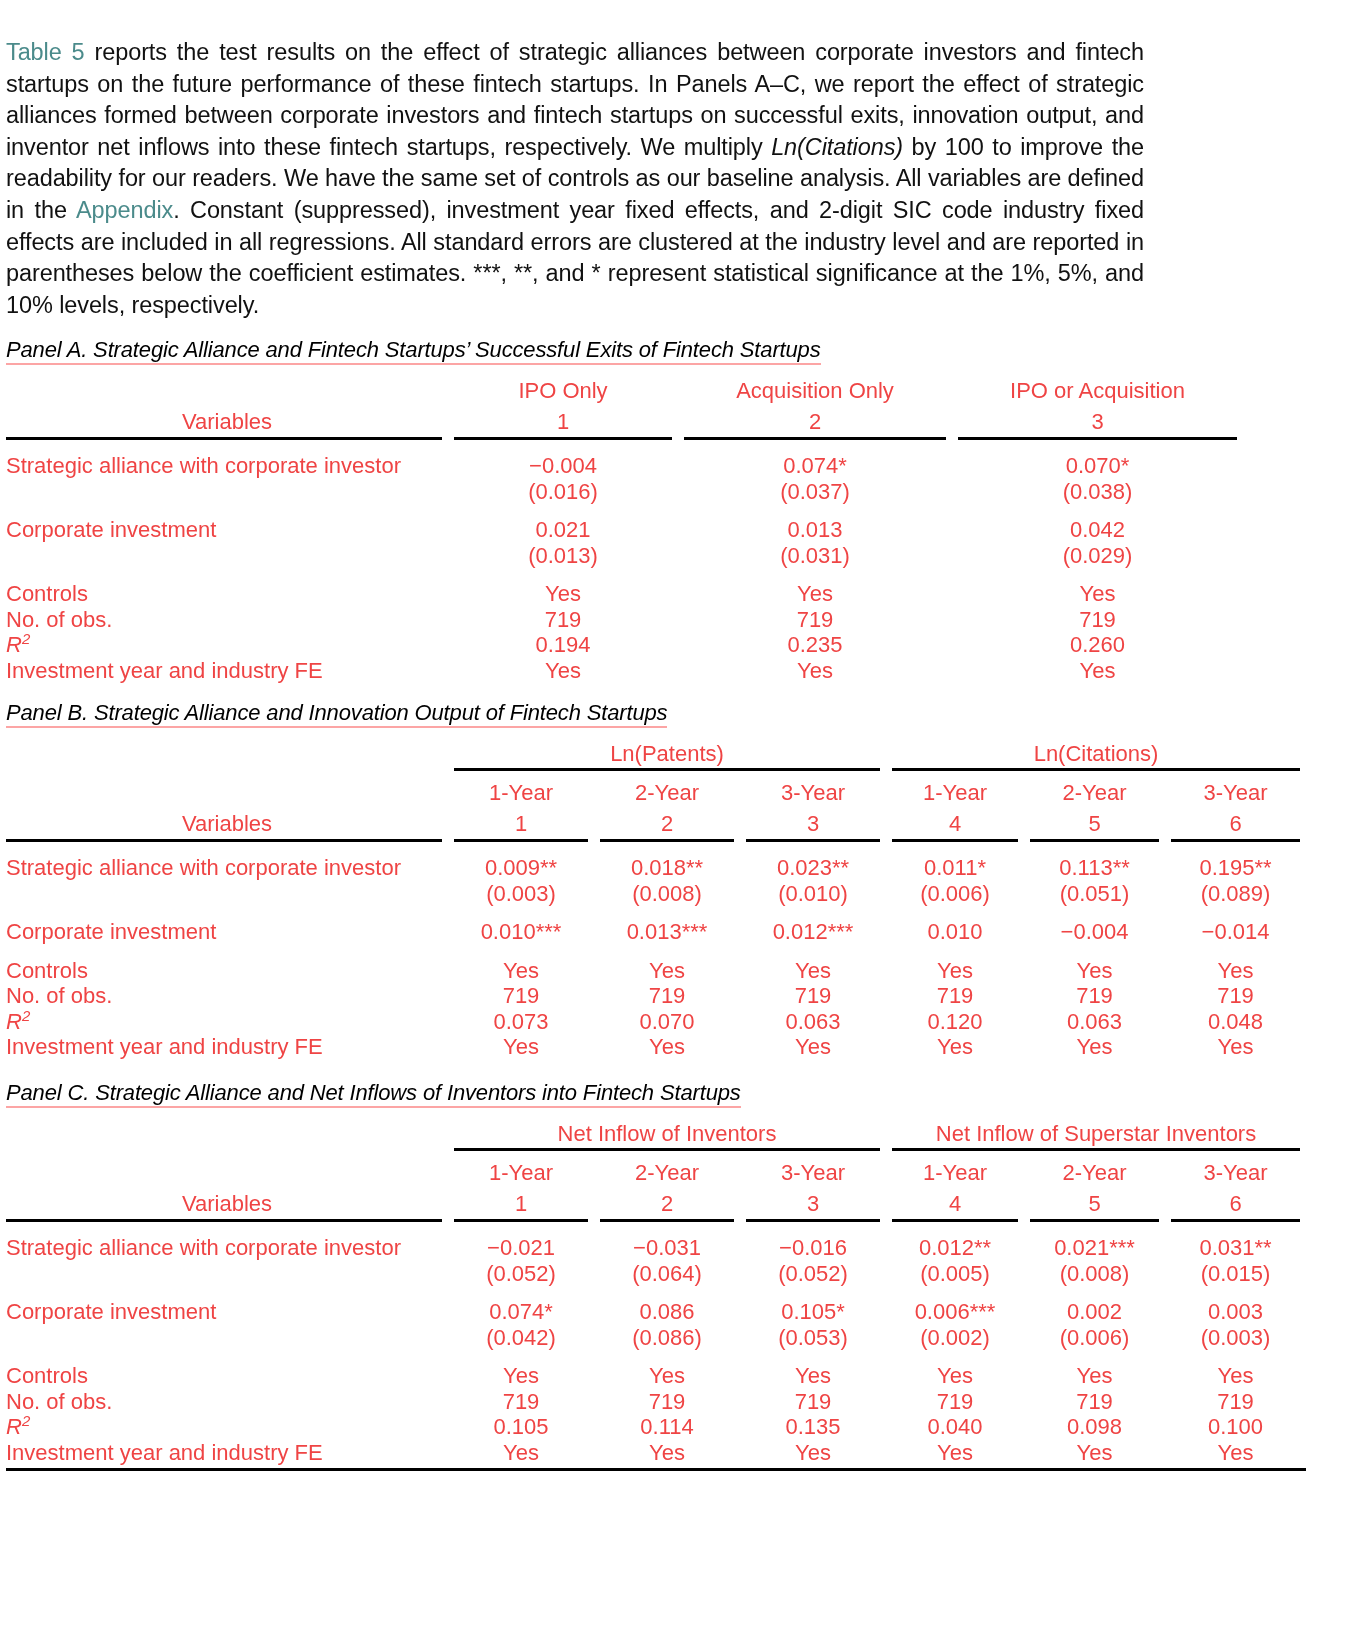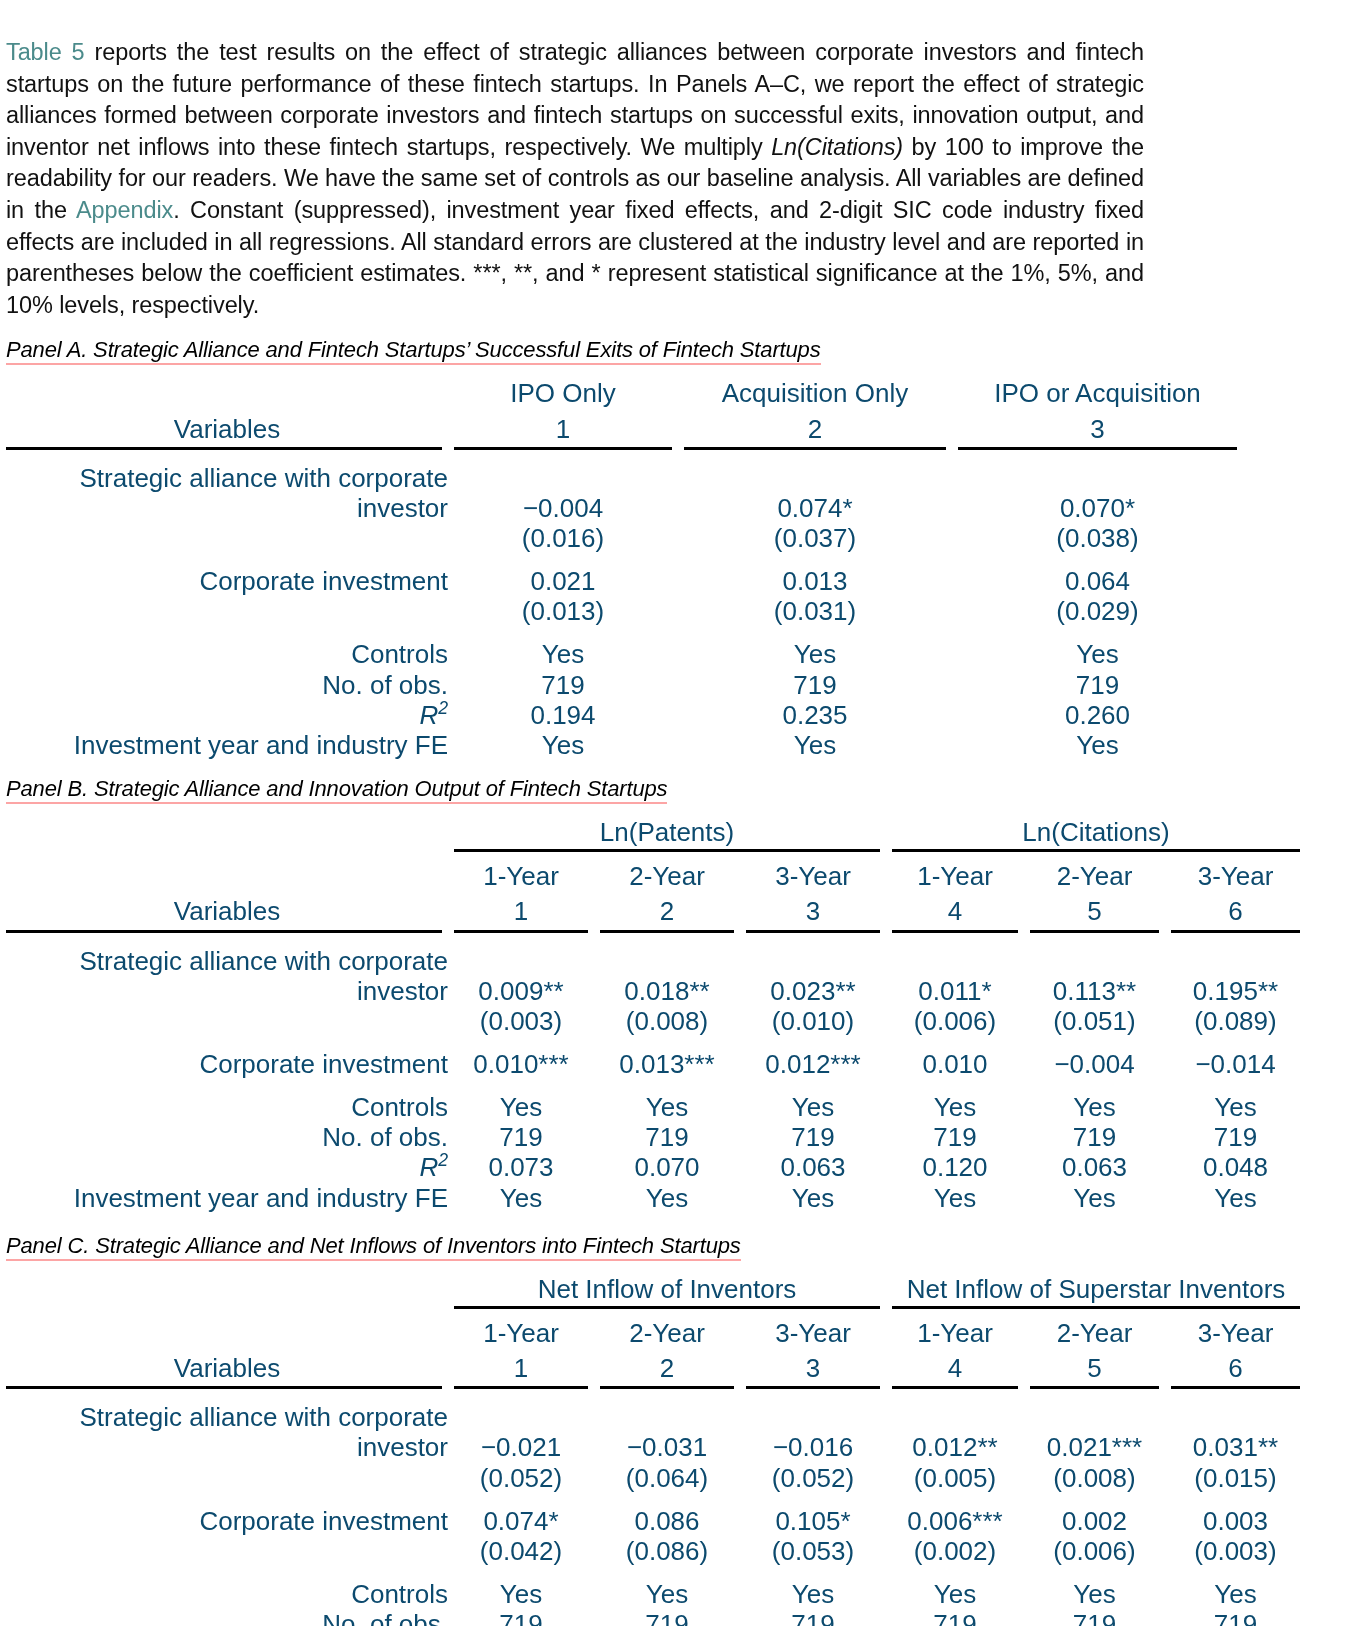--- a/index.html
+++ b/index.html
@@ -45,30 +45,30 @@
     letter-spacing: -0.15px;
     white-space: nowrap;
   }
   .panel-caption-wrap { line-height: 1.0; }
 
   
   table.tbl {
     border-collapse: collapse;
     width: 100%;
     table-layout: fixed;
-    font-size: 26px;
-    color: #0c4a6e;
+    font-size: 22px;
+    color: #ef4444;
   }
   table.tbl td, table.tbl th {
     padding: 0;
     font-weight: normal;
     vertical-align: bottom;
   }
   .ctr { text-align: center; }
-  .lft { text-align: right; }
+  .lft { text-align: left; }
 
   .cellpad { padding: 1px 2px 1px 2px; line-height: 1.16; }
 
   
   .grp-rule-cell > .rline {
     border-bottom: 3px solid #000;
     height: 0;
     margin: 2px 6px 0 6px;
   }
   .hdr-rule-cell > .rline {
@@ -169,21 +169,21 @@
           <td class="cellpad ctr">(0.038)</td>
         </tr>
         <tr class="row-gap">
             <td colspan="4"></td>
           </tr>
 
         <tr>
           <td class="cellpad lft">Corporate investment</td>
           <td class="cellpad ctr">0.021</td>
           <td class="cellpad ctr">0.013</td>
-          <td class="cellpad ctr">0.064</td>
+          <td class="cellpad ctr">0.042</td>
         </tr>
         <tr>
           <td class="cellpad lft"></td>
           <td class="cellpad ctr">(0.013)</td>
           <td class="cellpad ctr">(0.031)</td>
           <td class="cellpad ctr">(0.029)</td>
         </tr>
         <tr class="row-gap">
             <td colspan="4"></td>
           </tr>

